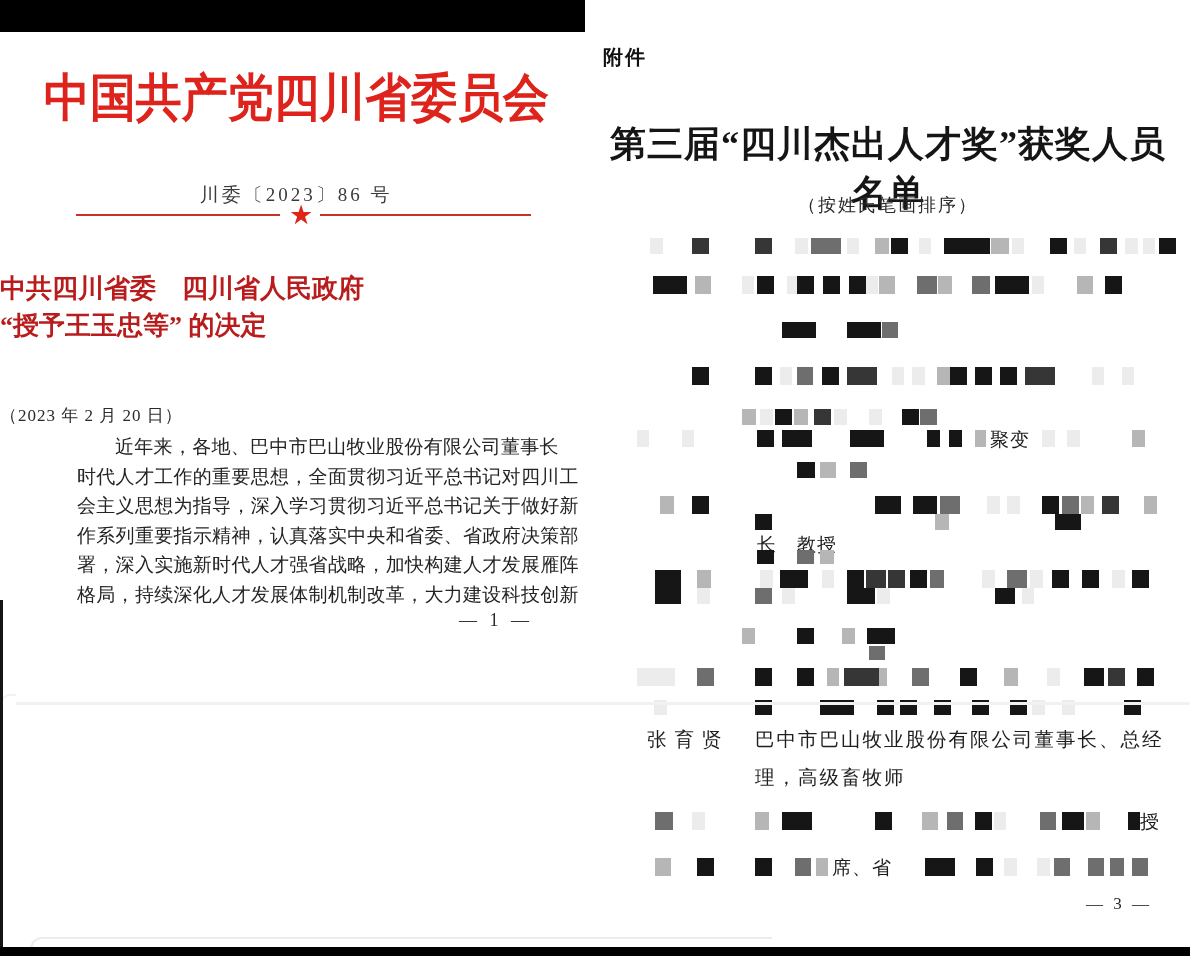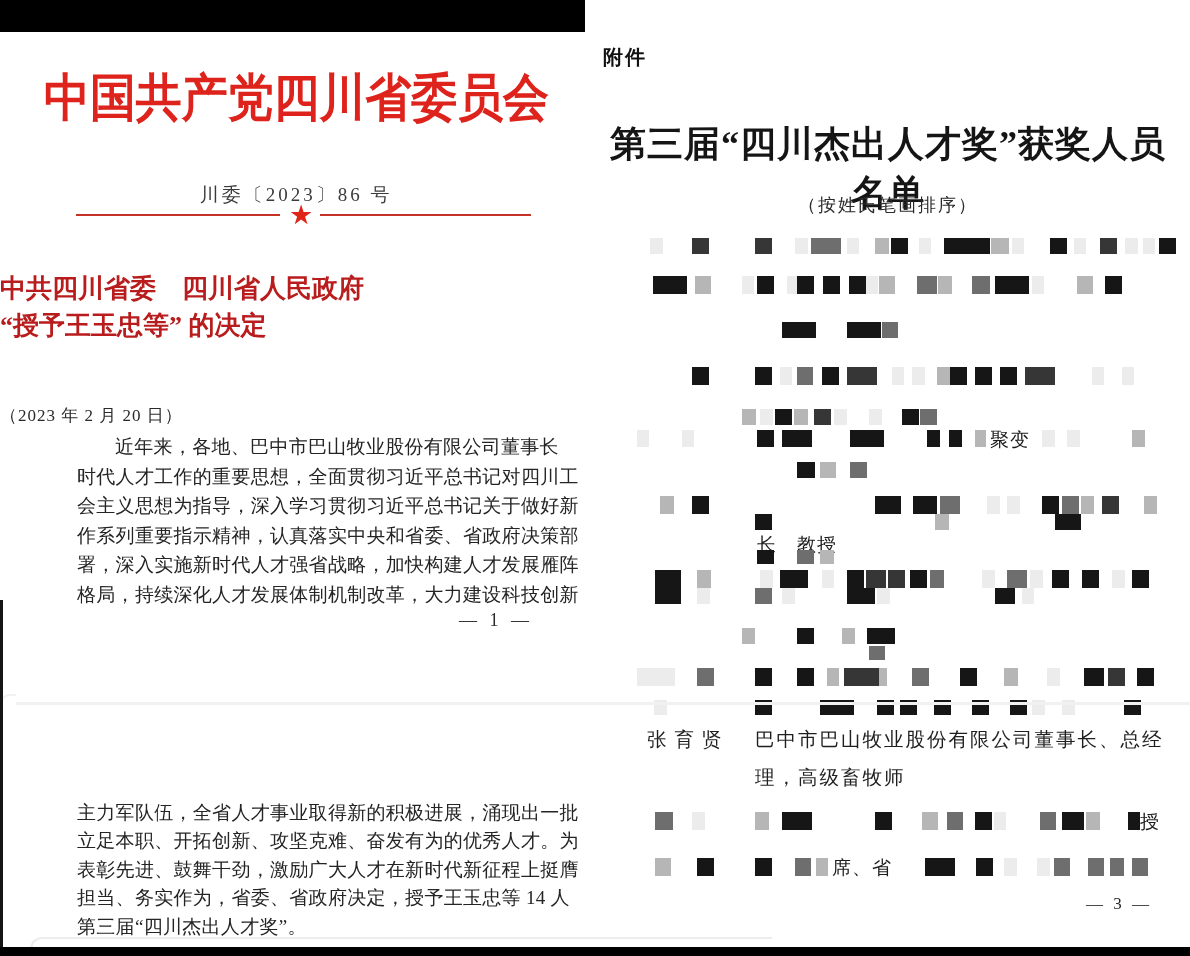--- a/index.html
+++ b/index.html
@@ -63,27 +63,20 @@
     <div class="abs doc-date">（2023 年 2 月 20 日）</div>
     <div class="abs para para-1">
         <div class="line indent">近年来，各地、巴中市巴山牧业股份有限公司董事长</div>
         <div class="line ">时代人才工作的重要思想，全面贯彻习近平总书记对四川工</div>
         <div class="line ">会主义思想为指导，深入学习贯彻习近平总书记关于做好新</div>
         <div class="line ">作系列重要指示精神，认真落实中央和省委、省政府决策部</div>
         <div class="line ">署，深入实施新时代人才强省战略，加快构建人才发展雁阵</div>
         <div class="line ">格局，持续深化人才发展体制机制改革，大力建设科技创新</div>
       </div>
     <div class="abs pageno-left">— 1 —</div>
-    <div class="abs para para-2">
-        <div class="line">主力军队伍，全省人才事业取得新的积极进展，涌现出一批</div>
-        <div class="line">立足本职、开拓创新、攻坚克难、奋发有为的优秀人才。为</div>
-        <div class="line">表彰先进、鼓舞干劲，激励广大人才在新时代新征程上挺膺</div>
-        <div class="line">担当、务实作为，省委、省政府决定，授予王玉忠等 14 人</div>
-        <div class="line">第三届“四川杰出人才奖”。</div>
-      </div>
   </div>
 
   <div class="abs page-right">
     <div class="abs attach-label">附件</div>
     <div class="abs list-title">第三届“四川杰出人才奖”获奖人员名单</div>
     <div class="abs list-subtitle">（按姓氏笔画排序）</div>
     <div id="redaction-layer">
         <div class="abs" style="left: 58px; top: 238px; width: 13px; height: 16px; background: rgb(236, 236, 236);"></div>
         <div class="abs" style="left: 100px; top: 238px; width: 17px; height: 16px; background: rgb(54, 54, 54);"></div>
         <div class="abs" style="left: 163px; top: 238px; width: 17px; height: 16px; background: rgb(54, 54, 54);"></div>

